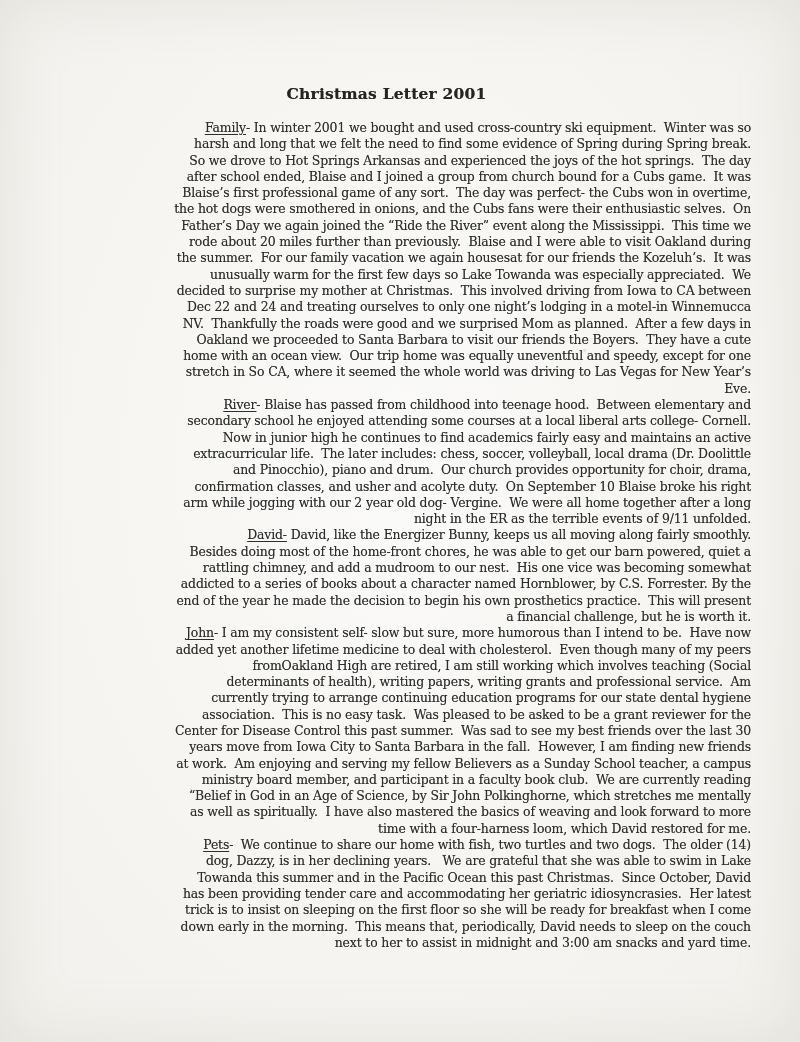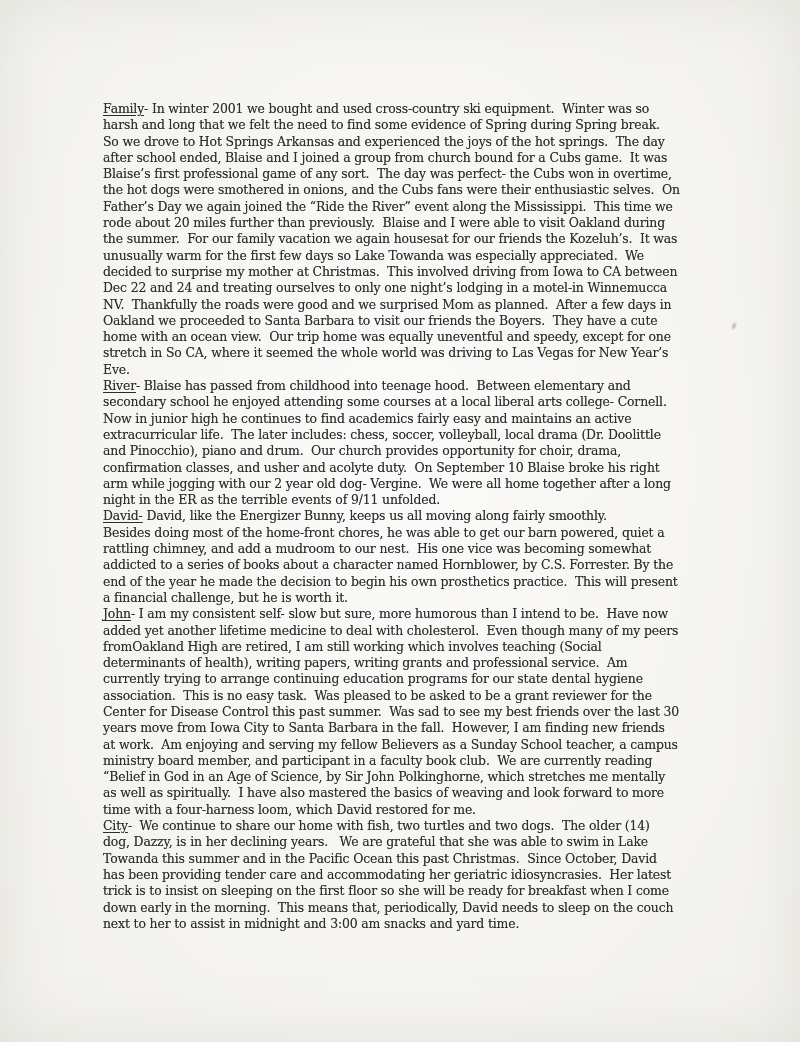--- a/index.html
+++ b/index.html
@@ -40,37 +40,39 @@
     margin-top: 17px;
     font-size: 12.45px;
     line-height: 16.3px;
     letter-spacing: -0.15px;
     color: #2d2d2d;
     text-shadow: 0 0 0.5px rgba(45,45,45,0.5);
   }
   .para {
     white-space: pre-wrap;
     margin: 0;
+    text-align: right;
   }
   .para-heading {
     text-decoration: underline;
     text-underline-offset: 2px;
   }
   .speck {
     position: absolute;
     background: radial-gradient(ellipse at center, rgba(110,110,112,0.65), rgba(110,110,112,0) 70%);
     border-radius: 50%;
     transform: rotate(20deg);
   }
 </style>
 </head>
 <body>
 
 <div class="page">
   <div class="content">
+    <div class="title">Christmas Letter 2001</div>
     <div class="letter-body">
         <div class="para"><span class="para-heading">Family</span><span>- In winter 2001 we bought and used cross-country ski equipment.  Winter was so
 harsh and long that we felt the need to find some evidence of Spring during Spring break.
 So we drove to Hot Springs Arkansas and experienced the joys of the hot springs.  The day
 after school ended, Blaise and I joined a group from church bound for a Cubs game.  It was
 Blaise’s first professional game of any sort.  The day was perfect- the Cubs won in overtime,
 the hot dogs were smothered in onions, and the Cubs fans were their enthusiastic selves.  On
 Father’s Day we again joined the “Ride the River” event along the Mississippi.  This time we
 rode about 20 miles further than previously.  Blaise and I were able to visit Oakland during
 the summer.  For our family vacation we again housesat for our friends the Kozeluh’s.  It was
@@ -102,21 +104,21 @@
 determinants of health), writing papers, writing grants and professional service.  Am
 currently trying to arrange continuing education programs for our state dental hygiene
 association.  This is no easy task.  Was pleased to be asked to be a grant reviewer for the
 Center for Disease Control this past summer.  Was sad to see my best friends over the last 30
 years move from Iowa City to Santa Barbara in the fall.  However, I am finding new friends
 at work.  Am enjoying and serving my fellow Believers as a Sunday School teacher, a campus
 ministry board member, and participant in a faculty book club.  We are currently reading
 “Belief in God in an Age of Science, by Sir John Polkinghorne, which stretches me mentally
 as well as spiritually.  I have also mastered the basics of weaving and look forward to more
 time with a four-harness loom, which David restored for me.</span></div>
-        <div class="para"><span class="para-heading">City</span><span>-  We continue to share our home with fish, two turtles and two dogs.  The older (14)
+        <div class="para"><span class="para-heading">Pets</span><span>-  We continue to share our home with fish, two turtles and two dogs.  The older (14)
 dog, Dazzy, is in her declining years.   We are grateful that she was able to swim in Lake
 Towanda this summer and in the Pacific Ocean this past Christmas.  Since October, David
 has been providing tender care and accommodating her geriatric idiosyncrasies.  Her latest
 trick is to insist on sleeping on the first floor so she will be ready for breakfast when I come
 down early in the morning.  This means that, periodically, David needs to sleep on the couch
 next to her to assist in midnight and 3:00 am snacks and yard time.</span></div>
       </div>
   </div>
 <div class="speck" style="left: 731px; top: 321px; width: 6px; height: 10px; opacity: 0.75;"></div>
     <div class="speck" style="left: 582px; top: 348px; width: 5px; height: 5px; opacity: 0.35;"></div>

